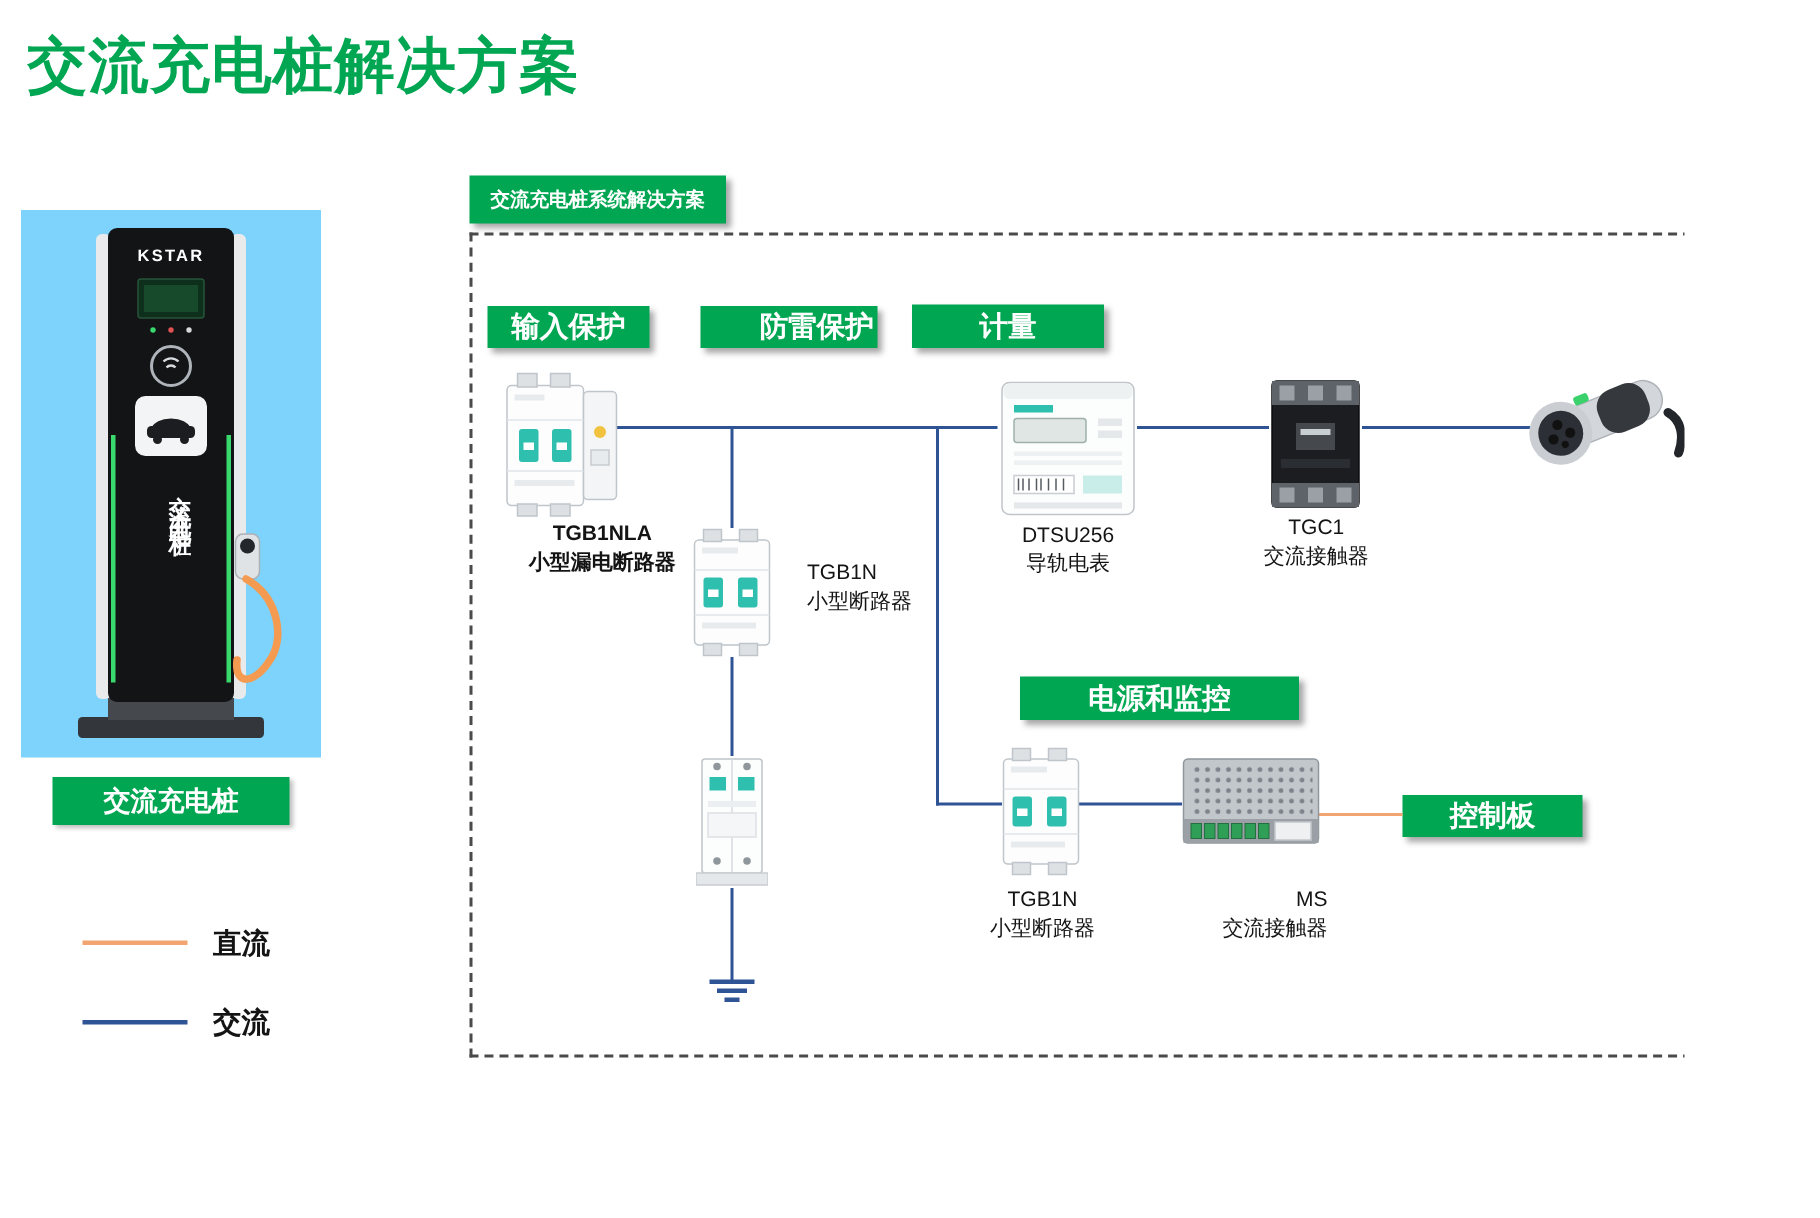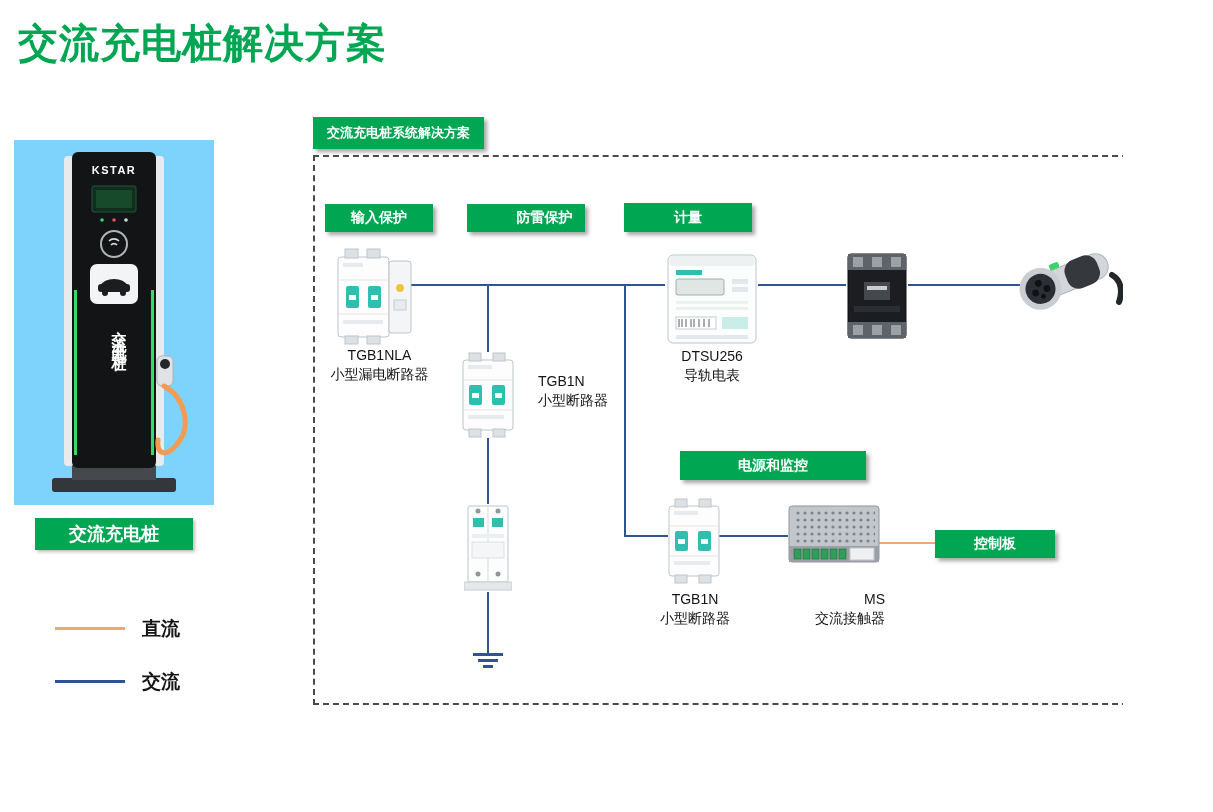--- a/index.html
+++ b/index.html
@@ -11,21 +11,21 @@
   .abs { position:absolute; }
   .page-title {
     left:18px; top:16px; font-size:40px; font-weight:800; color:#00A651; letter-spacing:1px;
   }
   .teal-card {
     left:14px; top:140px; width:200px; height:365px; background:#7dd3fc;
   }
   .green-bar {
     position:absolute; background:#00A651; color:#fff; font-weight:bold;
     display:flex; align-items:center; justify-content:center;
-    font-size:14px; box-shadow:3px 3px 4px rgba(0,0,0,0.35); white-space:nowrap;
+    font-size:19px; box-shadow:3px 3px 4px rgba(0,0,0,0.35); white-space:nowrap;
   }
   .caption-bar { left:35px; top:518px; width:158px; height:32px; font-size:18px; box-shadow:2px 2px 3px rgba(0,0,0,0.25); }
   .diagram-title-bar { left:313px; top:117px; height:32px; padding:0 14px; font-size:13px; }
   .dashed-box {
     left:313px; top:155px; width:855px; height:550px;
     border:2px dashed #4a4a4a;
   }
   .line { position:absolute; background:#2F5496; }
   .line.dc { background:#F2A571; }
   .comp { position:absolute; }
@@ -84,21 +84,21 @@
   <div class="line dc abs" style="left:55px; top:627px; width:70px; height:3px;"></div>
   <div class="legend-label" style="left:142px; top:616px;">直流</div>
   <div class="line abs" style="left:55px; top:680px; width:70px; height:3px;"></div>
   <div class="legend-label" style="left:142px; top:669px;">交流</div>
 
   <div class="green-bar diagram-title-bar">交流充电桩系统解决方案</div>
   <div class="abs dashed-box"></div>
 
   <div class="green-bar" style="left:325px; top:204px; width:108px; height:28px;">输入保护</div>
   <div class="green-bar" style="left:467px; top:204px; width:118px; height:28px;padding-left:37px;">防雷保护</div>
-  <div class="green-bar" style="left:624px; top:203px; width:128px; height:29px;text-align:right;">计量</div>
+  <div class="green-bar" style="left:608px; top:203px; width:128px; height:29px;text-align:right;">计量</div>
   <div class="green-bar" style="left:680px; top:451px; width:186px; height:29px;">电源和监控</div>
   <div class="green-bar" style="left:935px; top:530px; width:120px; height:28px;">控制板</div>
 
   <div class="line" style="left:411px; top:284px; width:254px; height:2px;"></div>
   <div class="line" style="left:758px; top:284px; width:88px; height:2px;"></div>
   <div class="line" style="left:908px; top:284px; width:115px; height:2px;"></div>
   <div class="line" style="left:487px; top:284px; width:2px; height:68px;"></div>
   <div class="line" style="left:487px; top:438px; width:2px; height:66px;"></div>
   <div class="line" style="left:487px; top:592px; width:2px; height:62px;"></div>
   <div class="line" style="left:624px; top:284px; width:2px; height:253px;"></div>
@@ -124,21 +124,21 @@
       <rect x="9" y="38" width="13" height="22" rx="2" fill="#2fbfae"></rect>
       <rect x="31" y="38" width="13" height="22" rx="2" fill="#2fbfae"></rect>
       <rect x="12" y="47" width="7" height="5" fill="#ffffff"></rect>
       <rect x="34" y="47" width="7" height="5" fill="#ffffff"></rect>
       <circle cx="63" cy="40" r="4" fill="#f2c23e"></circle>
       <rect x="57" y="52" width="12" height="10" fill="#e8ebed" stroke="#c7ccd0"></rect>
       <rect x="6" y="15" width="20" height="4" fill="#e8ebed"></rect>
       <rect x="6" y="72" width="40" height="4" fill="#e8ebed"></rect>
     </svg>
   </div>
-  <div class="comp-label center" style="left:312px; top:346px; width:135px;">
+  <div class="comp-label center" style="left:334px; top:346px; width:135px;font-weight:bold;">
     <div>TGB1NLA</div>
     <div>小型漏电断路器</div>
   </div>
 
   <div class="comp" style="left:462px; top:352px; width:52px; height:86px;">
     <svg viewBox="0 0 52 86">
       <rect x="1" y="8" width="50" height="70" rx="3" fill="#fdfdfd" stroke="#bfc5ca"></rect>
       <rect x="7" y="1" width="12" height="8" fill="#dde1e4" stroke="#bfc5ca"></rect>
       <rect x="31" y="1" width="12" height="8" fill="#dde1e4" stroke="#bfc5ca"></rect>
       <rect x="7" y="77" width="12" height="8" fill="#dde1e4" stroke="#bfc5ca"></rect>
@@ -199,20 +199,24 @@
           <rect x="45" y="5" width="10" height="10"></rect>
         <rect x="7" y="73" width="10" height="10"></rect>
           <rect x="26" y="73" width="10" height="10"></rect>
           <rect x="45" y="73" width="10" height="10"></rect>
       </g>
       <rect x="18" y="30" width="26" height="18" fill="#45494e"></rect>
       <rect x="21" y="34" width="20" height="4" fill="#c9ced2"></rect>
       <rect x="8" y="54" width="46" height="6" fill="#2a2d31"></rect>
     </svg>
   </div>
+  <div class="comp-label center" style="left:820px; top:342px; width:115px;">
+    <div>TGC1</div>
+    <div>交流接触器</div>
+  </div>
 
   <div class="comp" style="left:1015px; top:245px; width:110px; height:85px;">
     <svg viewBox="0 0 110 85">
       <g transform="rotate(-22 30 55)">
         <rect x="22" y="30" width="80" height="26" rx="13" fill="#d3d7db" stroke="#aeb3b8"></rect>
         <rect x="58" y="28" width="34" height="30" rx="12" fill="#35393e"></rect>
         <circle cx="30" cy="43" r="21" fill="#caced3"></circle>
         <circle cx="30" cy="43" r="15" fill="#2c3036"></circle>
         <circle cx="30" cy="37" r="3.4" fill="#111111"></circle>
         <circle cx="24" cy="45" r="3.4" fill="#111111"></circle>

